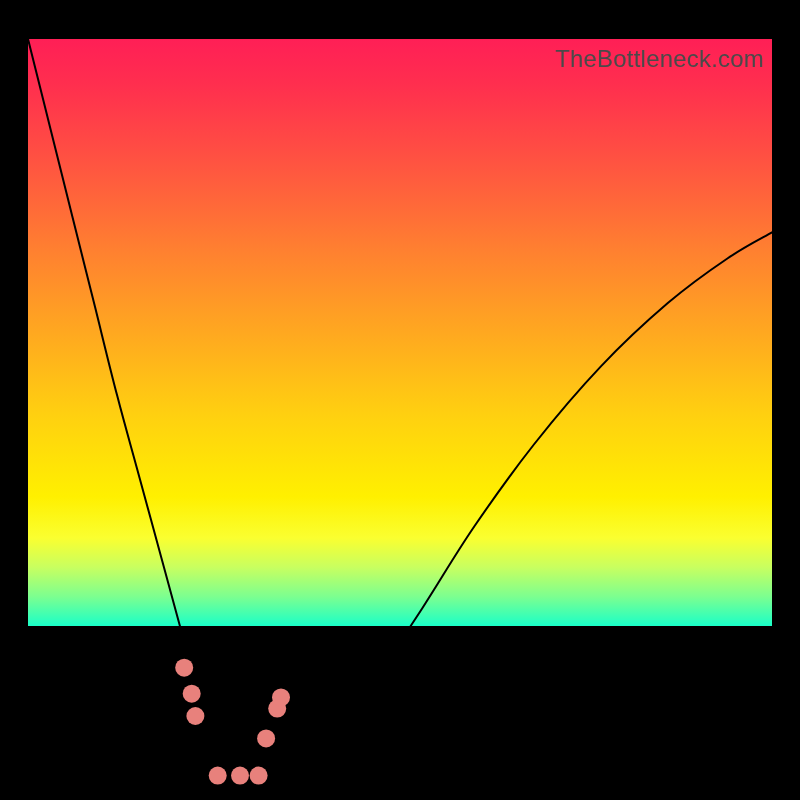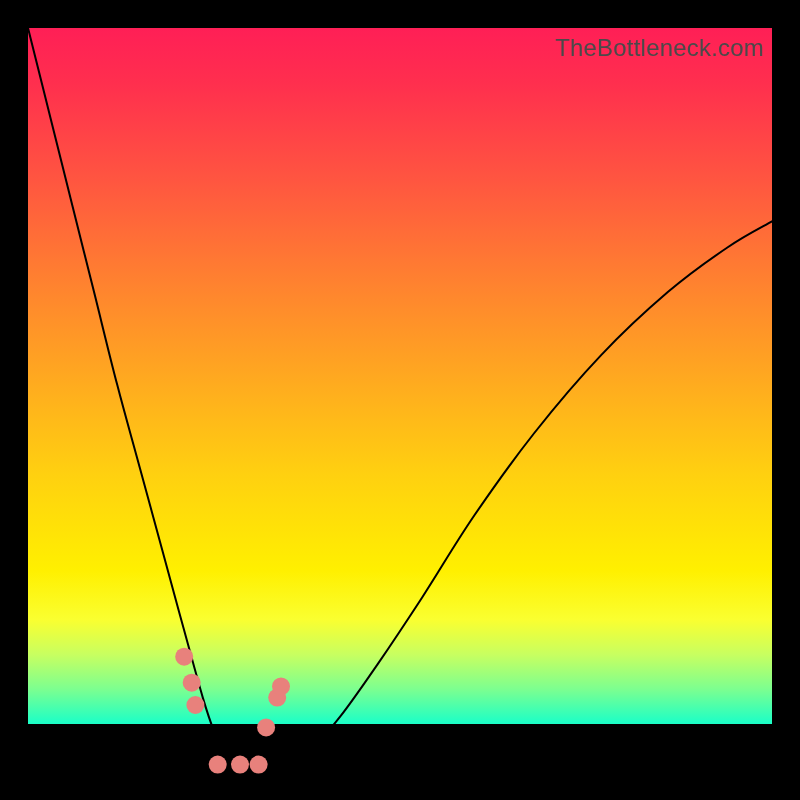--- a/index.html
+++ b/index.html
@@ -13,23 +13,23 @@
   }
   .frame {
     position: absolute;
     left: 0; top: 0;
     width: 800px; height: 800px;
     background: #000;
   }
   .plot-area {
     position: absolute;
     left: 28px;
-    top: 28px;
+    top: 39px;
     width: 744px;
-    height: 696px;
+    height: 587px;
     
     background: linear-gradient(to bottom,
       #ff1f56 0%,
       #ff2f4e 8%,
       #ff5640 22%,
       #ff8030 36%,
       #ffa820 50%,
       #ffd010 64%,
       #fff000 78%,
       #faff30 85%,

